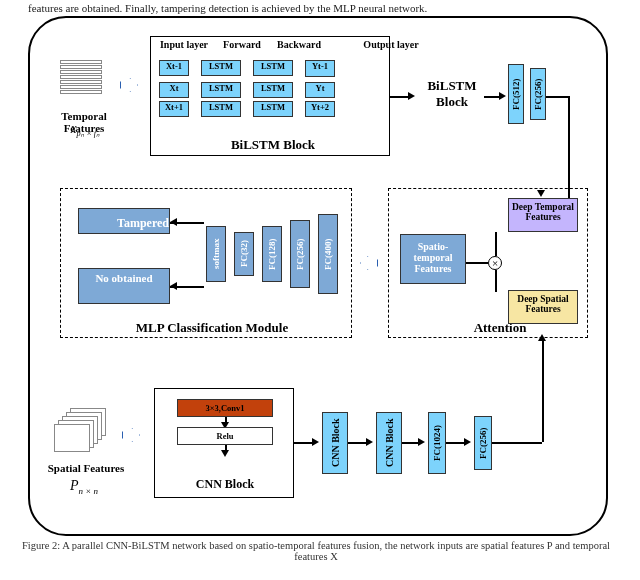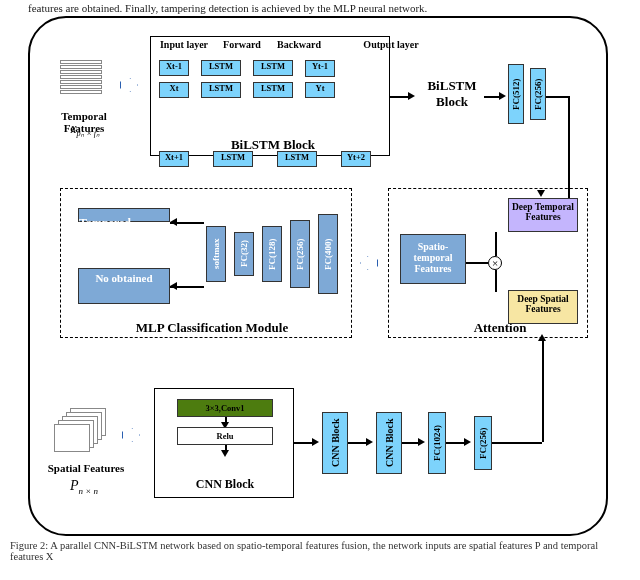--- a/index.html
+++ b/index.html
@@ -59,20 +59,21 @@
     display: flex;
     align-items: center;
     justify-content: center;
   }
   .line-h { position: absolute; height: 1.5px; background: #000; }
   .line-v { position: absolute; width: 1.5px; background: #000; }
   .arrow-black-r { position: absolute; width: 0;height:0; border-top:4px solid transparent; border-bottom:4px solid transparent; border-left:7px solid #000; }
   .arrow-black-u { position: absolute; width: 0;height:0; border-left:4px solid transparent; border-right:4px solid transparent; border-bottom:7px solid #000; }
   .caption {
     font-size: 10.5px;
+    text-align: center;
     margin: 4px 18px 0 10px;
     color: #333;
   }
   .circle-op {
     position: absolute;
     width: 14px; height: 14px;
     border: 1.2px solid #000;
     border-radius: 50%;
     font-size: 11px;
     line-height: 12px;
@@ -127,21 +128,21 @@
         <div class="rect peach text-in" style="width:40px;height:16px;position:relative">LSTM</div>
         <div class="rect peach text-in" style="width:40px;height:16px;position:relative">LSTM</div>
         <div class="rect peach text-in" style="width:30px;height:17px;position:relative">Yt-1</div>
       </div>
       <div style="display:flex; gap:12px; align-items:center; height:22px;">
         <div class="rect peach text-in" style="width:30px;height:16px;position:relative">Xt</div>
         <div class="rect peach text-in" style="width:40px;height:16px;position:relative">LSTM</div>
         <div class="rect peach text-in" style="width:40px;height:16px;position:relative">LSTM</div>
         <div class="rect peach text-in" style="width:30px;height:16px;position:relative">Yt</div>
       </div>
-      <div style="display:flex; gap:24px; align-items:flex-end; height:22px;margin-top:44px;">
+      <div style="display:flex; gap:12px; align-items:flex-start; height:22px;">
         <div class="rect peach text-in" style="width:30px;height:16px;position:relative">Xt+1</div>
         <div class="rect peach text-in" style="width:40px;height:16px;position:relative">LSTM</div>
         <div class="rect peach text-in" style="width:40px;height:16px;position:relative">LSTM</div>
         <div class="rect peach text-in" style="width:30px;height:16px;position:relative">Yt+2</div>
       </div>
     </div>
     <div class="label" style="left:62px; top:100px; width:120px; font-size:13px;">BiLSTM Block</div>
   </div>
 
   <div class="line-h" style="left:360px; top:78px; width:18px;"></div>
@@ -176,42 +177,42 @@
 
   <div class="dashed box" style="left:30px; top:170px; width:292px; height:150px; background:transparent;"></div>
   <div class="label" style="left:82px; top:302px; width:200px; font-size:13px;">MLP Classification Module</div>
 
   <div class="rect blue vtext" style="left:288px; top:196px; width:20px; height:80px; color:#fff;">FC(400)</div>
   <div class="rect blue vtext" style="left:260px; top:202px; width:20px; height:68px; color:#fff;">FC(256)</div>
   <div class="rect blue vtext" style="left:232px; top:208px; width:20px; height:56px; color:#fff;">FC(128)</div>
   <div class="rect blue vtext" style="left:204px; top:214px; width:20px; height:44px; color:#fff;">FC(32)</div>
   <div class="rect blue vtext" style="left:176px; top:208px; width:20px; height:56px; color:#fff;">softmax</div>
 
-  <div class="rect blue" style="left:48px; top:190px; width:92px; height:14px; color:#fff; font-size:12px; font-weight:bold; text-align:left; line-height:28px;">Tampered</div>
+  <div class="rect blue" style="left:48px; top:190px; width:92px; height:26px; color:#fff; font-size:12px; font-weight:bold; text-align:right; line-height:28px;">Tampered</div>
   <div class="rect blue" style="left:48px; top:250px; width:92px; height:36px; color:#fff; font-size:11px; font-weight:bold; text-align:center; padding-top:3px;">No obtained</div>
   <div class="line-h" style="left:140px; top:204px; width:34px;"></div>
   <div class="line-h" style="left:140px; top:268px; width:34px;"></div>
   <div class="arrow-black-r" style="left:140px; top:200px; transform:scaleX(-1);"></div>
   <div class="arrow-black-r" style="left:140px; top:264px; transform:scaleX(-1);"></div>
 
   <div class="card-stack" style="left:26px; top:390px;">
     <div style="left:14px;top:0;"></div>
     <div style="left:10px;top:4px;"></div>
     <div style="left:6px;top:8px;"></div>
     <div style="left:2px;top:12px;"></div>
     <div style="left:-2px;top:16px;"></div>
   </div>
   <div class="label" style="left:10px; top:444px; width:92px;">Spatial Features</div>
   <div class="small-label italic" style="left:24px; top:460px; width:60px; font-size:14px;">
     <span>P</span><sub style="font-size:9px;">n × n</sub>
   </div>
   <div class="hollow-arrow-r" style="left:92px; top:410px;"></div>
 
   <div class="box" style="left:124px; top:370px; width:140px; height:110px;">
-    <div class="rect" style="left:22px; top:10px; width:96px; height:18px; background:#4d7c0f;">
+    <div class="rect" style="left:22px; top:10px; width:96px; height:18px; background:#c2410c;">
         <div class="text-in" style="line-height:16px;">3×3,Conv1</div>
       </div>
     <div class="line-v" style="left:70px; top:28px; height:8px;"></div>
     <div class="arrow-black-u" style="left:66px; top:33px; transform:rotate(180deg);"></div>
     <div class="rect" style="left:22px; top:38px; width:96px; height:18px; background:#fff;">
         <div class="text-in" style="line-height:16px;">Relu</div>
       </div>
     <div class="line-v" style="left:70px; top:56px; height:8px;"></div>
     <div class="arrow-black-u" style="left:66px; top:61px; transform:rotate(180deg);"></div>
     <div class="label" style="left:24px; top:88px; width:92px; font-size:12px;">CNN Block</div>

